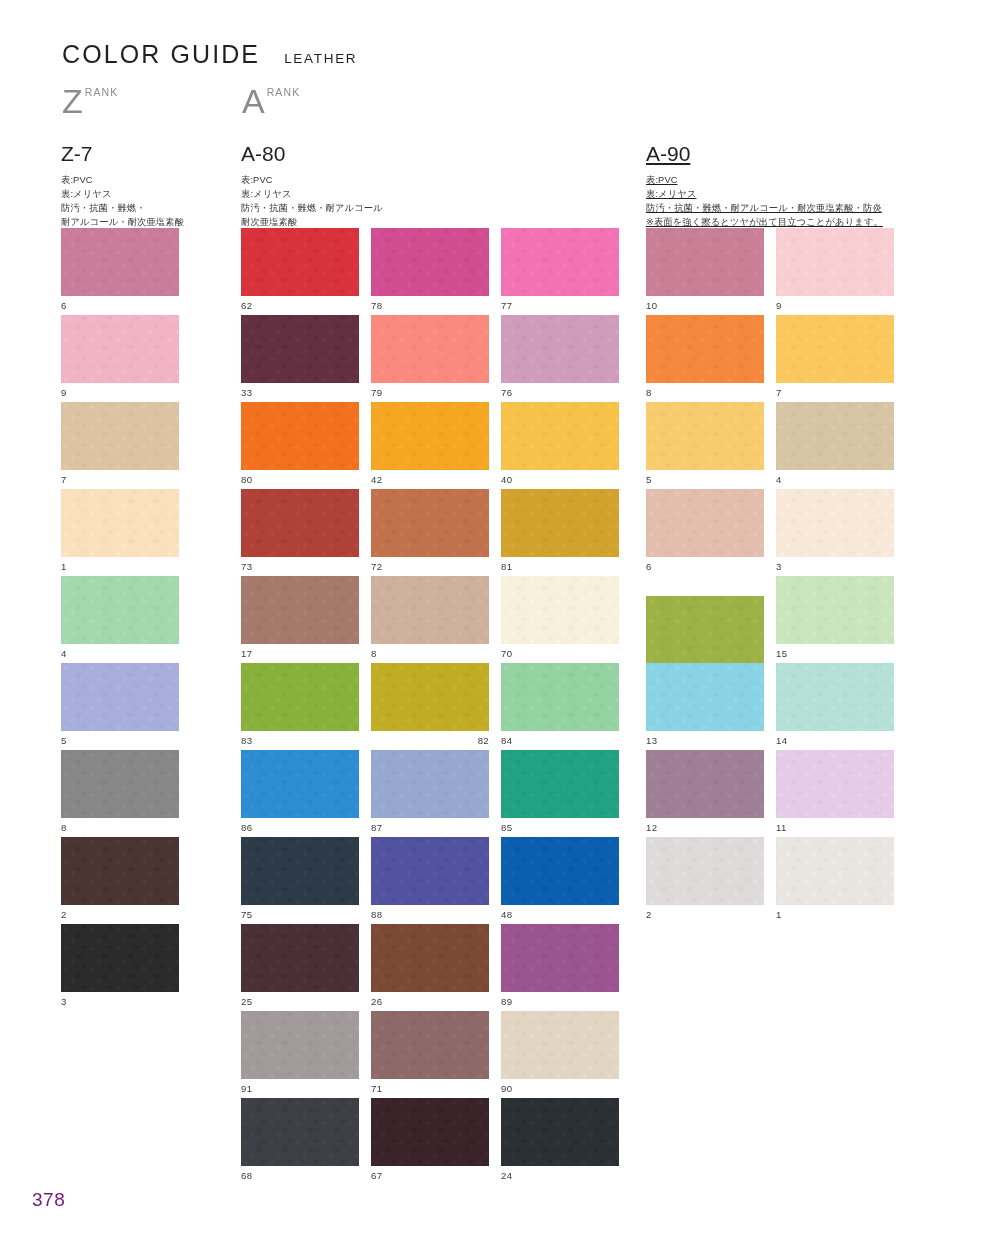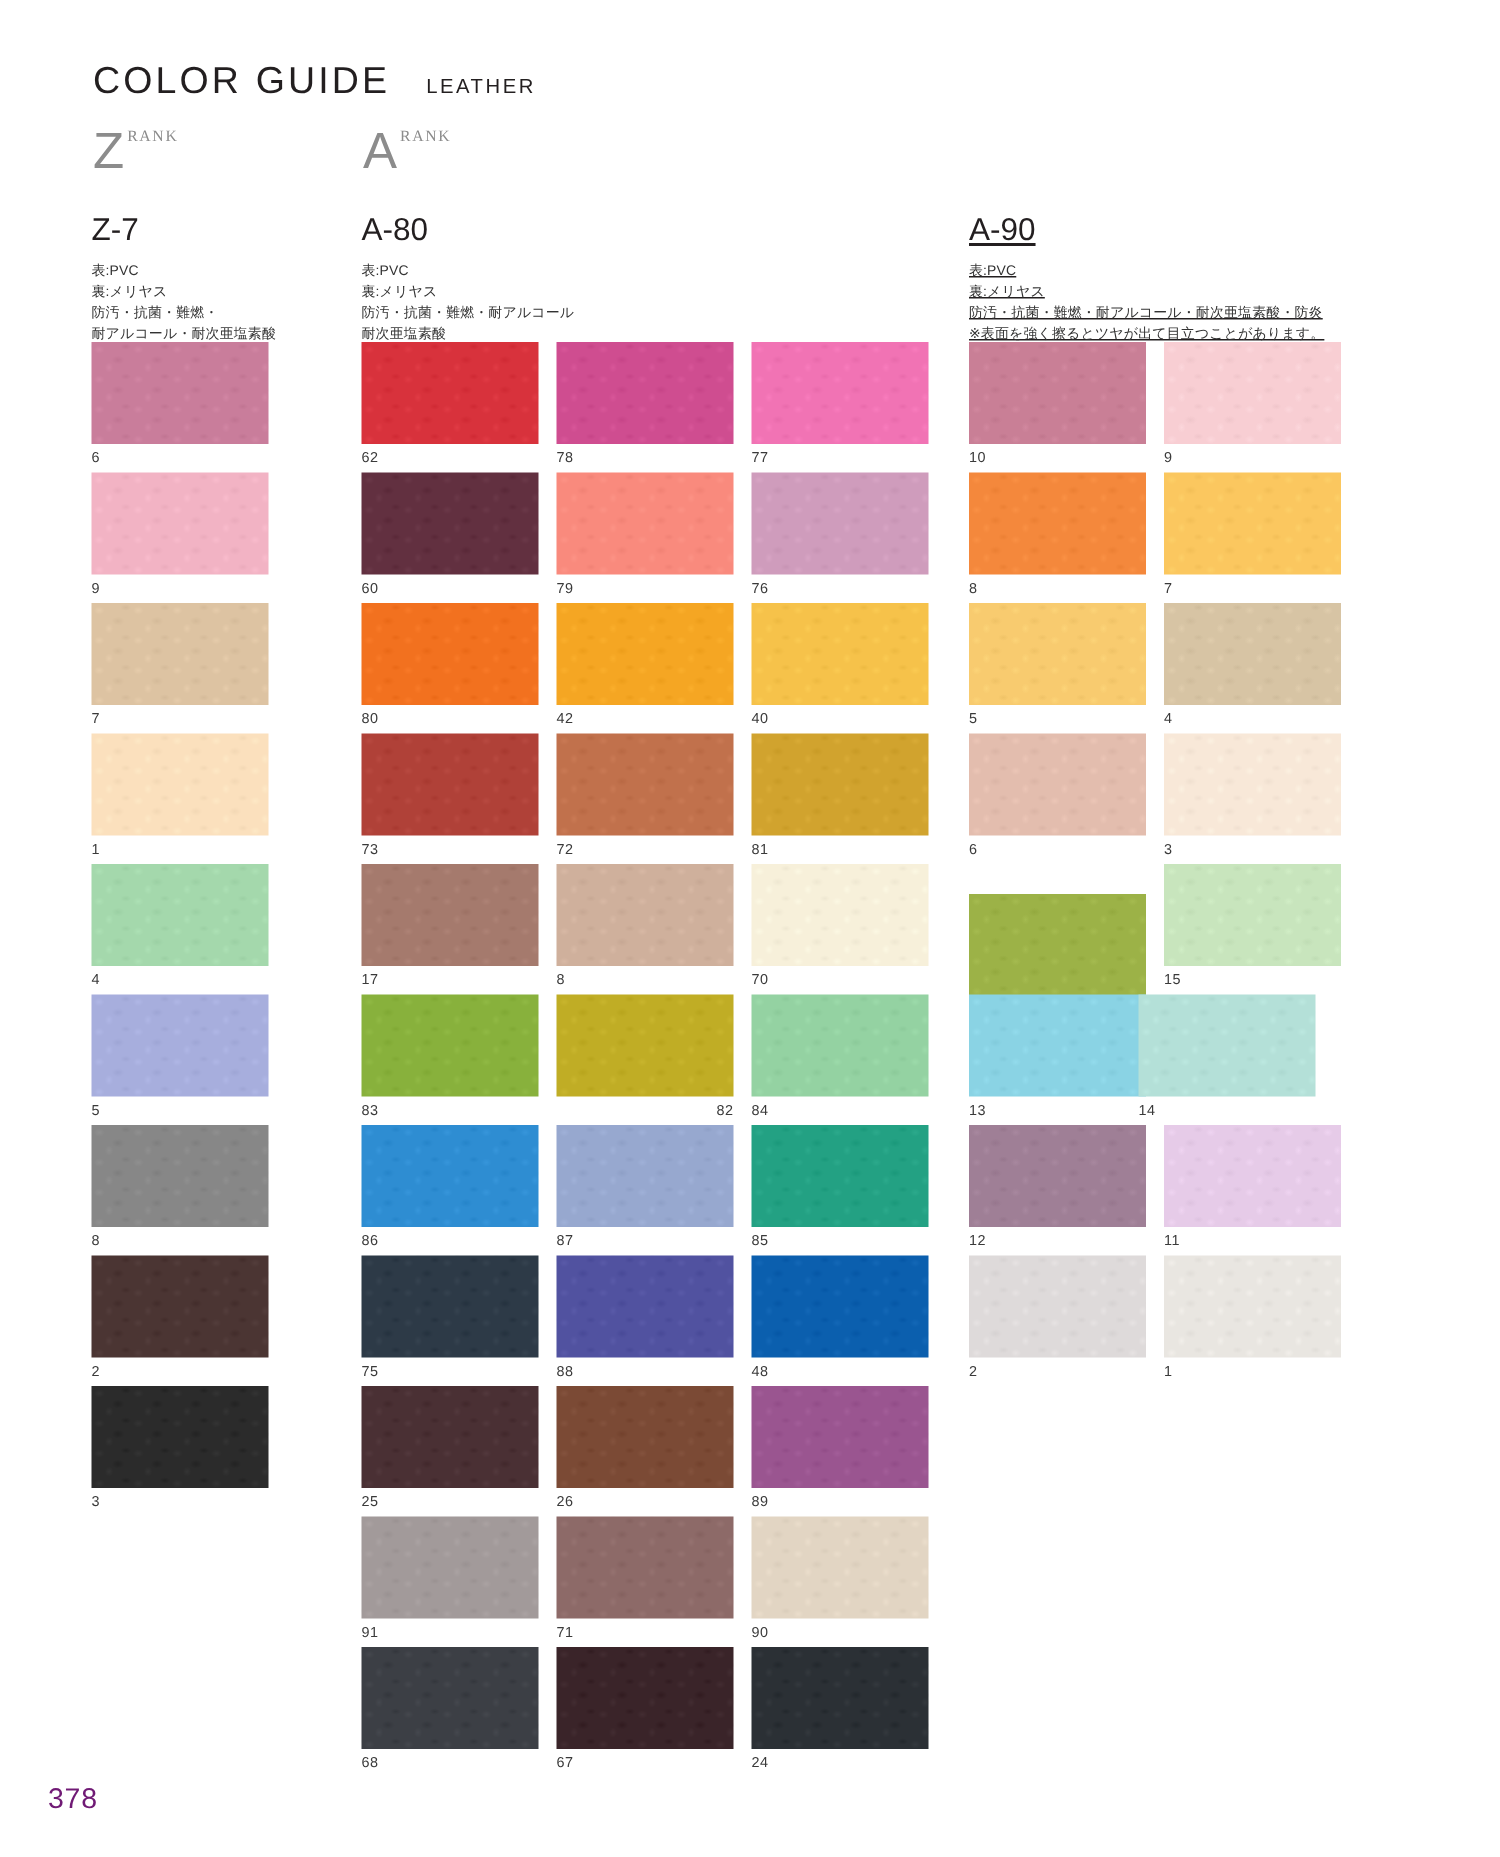--- a/index.html
+++ b/index.html
@@ -20,21 +20,21 @@
     white-space:nowrap;
   }
   .hdr-sub{
     font-size:13.5px;letter-spacing:1.7px;color:#231f20;
     margin-left:24px;white-space:nowrap;
   }
 
   
   .rank{position:absolute;display:flex;align-items:flex-start;color:#8c8c8c;}
   .rank-letter{font-size:34px;line-height:1;font-weight:300;color:#8c8c8c;}
-  .rank-word{font-size:10.5px;letter-spacing:1.1px;margin-left:2px;margin-top:2px;color:#8c8c8c;font-family:Liberation Serif, serif;}
+  .rank-word{font-size:10.5px;letter-spacing:1.1px;margin-left:2px;margin-top:2px;color:#8c8c8c;}
   #rank-z{left:62px;top:84px;}
   #rank-a{left:242px;top:84px;}
 
   
   .col-head{position:absolute;}
   .col-name{font-size:21px;font-weight:400;color:#231f20;line-height:1;margin-bottom:9px;}
   .col-spec{font-size:9.3px;line-height:1.52;color:#333;white-space:pre-line;letter-spacing:0.1px;}
 
   
   .grid{position:absolute;}
@@ -135,21 +135,21 @@
         <div class="cell" style="left: 130px; top: 0px;">
           <div class="sw" style="background-color: rgb(207, 77, 144); background-image: radial-gradient(5px 4px at 20% 25%, rgba(223, 93, 160, 0.55) 0%, transparent 70%), radial-gradient(6px 4px at 68% 60%, rgba(191, 61, 128, 0.55) 0%, transparent 72%), radial-gradient(4px 5px at 45% 85%, rgba(223, 93, 160, 0.55) 0%, transparent 70%), radial-gradient(5px 3px at 88% 15%, rgba(191, 61, 128, 0.55) 0%, transparent 70%);"></div>
           <span class="lbl">78</span>
         </div>
         <div class="cell" style="left: 260px; top: 0px;">
           <div class="sw" style="background-color: rgb(241, 115, 180); background-image: radial-gradient(5px 4px at 20% 25%, rgba(255, 131, 196, 0.55) 0%, transparent 70%), radial-gradient(6px 4px at 68% 60%, rgba(225, 99, 164, 0.55) 0%, transparent 72%), radial-gradient(4px 5px at 45% 85%, rgba(255, 131, 196, 0.55) 0%, transparent 70%), radial-gradient(5px 3px at 88% 15%, rgba(225, 99, 164, 0.55) 0%, transparent 70%);"></div>
           <span class="lbl">77</span>
         </div>
         <div class="cell" style="left: 0px; top: 87px;">
           <div class="sw" style="background-color: rgb(98, 48, 64); background-image: radial-gradient(5px 4px at 20% 25%, rgba(114, 64, 80, 0.55) 0%, transparent 70%), radial-gradient(6px 4px at 68% 60%, rgba(82, 32, 48, 0.55) 0%, transparent 72%), radial-gradient(4px 5px at 45% 85%, rgba(114, 64, 80, 0.55) 0%, transparent 70%), radial-gradient(5px 3px at 88% 15%, rgba(82, 32, 48, 0.55) 0%, transparent 70%);"></div>
-          <span class="lbl">60</span>
+          <span class="lbl">33</span>
         </div>
         <div class="cell" style="left: 130px; top: 87px;">
           <div class="sw" style="background-color: rgb(249, 138, 125); background-image: radial-gradient(5px 4px at 20% 25%, rgba(255, 154, 141, 0.55) 0%, transparent 70%), radial-gradient(6px 4px at 68% 60%, rgba(233, 122, 109, 0.55) 0%, transparent 72%), radial-gradient(4px 5px at 45% 85%, rgba(255, 154, 141, 0.55) 0%, transparent 70%), radial-gradient(5px 3px at 88% 15%, rgba(233, 122, 109, 0.55) 0%, transparent 70%);"></div>
           <span class="lbl">79</span>
         </div>
         <div class="cell" style="left: 260px; top: 87px;">
           <div class="sw" style="background-color: rgb(207, 156, 188); background-image: radial-gradient(5px 4px at 20% 25%, rgba(223, 172, 204, 0.55) 0%, transparent 70%), radial-gradient(6px 4px at 68% 60%, rgba(191, 140, 172, 0.55) 0%, transparent 72%), radial-gradient(4px 5px at 45% 85%, rgba(223, 172, 204, 0.55) 0%, transparent 70%), radial-gradient(5px 3px at 88% 15%, rgba(191, 140, 172, 0.55) 0%, transparent 70%);"></div>
           <span class="lbl">76</span>
         </div>
         <div class="cell" style="left: 0px; top: 174px;">
@@ -306,21 +306,21 @@
           <span class="lbl">16</span>
         </div>
         <div class="cell" style="left: 130px; top: 348px;">
           <div class="sw" style="background-color: rgb(200, 229, 189); background-image: radial-gradient(5px 4px at 20% 25%, rgba(216, 245, 205, 0.55) 0%, transparent 70%), radial-gradient(6px 4px at 68% 60%, rgba(184, 213, 173, 0.55) 0%, transparent 72%), radial-gradient(4px 5px at 45% 85%, rgba(216, 245, 205, 0.55) 0%, transparent 70%), radial-gradient(5px 3px at 88% 15%, rgba(184, 213, 173, 0.55) 0%, transparent 70%);"></div>
           <span class="lbl">15</span>
         </div>
         <div class="cell" style="left: 0px; top: 435px;">
           <div class="sw" style="background-color: rgb(138, 211, 228); background-image: radial-gradient(5px 4px at 20% 25%, rgba(154, 227, 244, 0.55) 0%, transparent 70%), radial-gradient(6px 4px at 68% 60%, rgba(122, 195, 212, 0.55) 0%, transparent 72%), radial-gradient(4px 5px at 45% 85%, rgba(154, 227, 244, 0.55) 0%, transparent 70%), radial-gradient(5px 3px at 88% 15%, rgba(122, 195, 212, 0.55) 0%, transparent 70%);"></div>
           <span class="lbl">13</span>
         </div>
-        <div class="cell" style="left: 113px; top: 435px;">
+        <div class="cell" style="left: 130px; top: 435px;">
           <div class="sw" style="background-color: rgb(180, 224, 216); background-image: radial-gradient(5px 4px at 20% 25%, rgba(196, 240, 232, 0.55) 0%, transparent 70%), radial-gradient(6px 4px at 68% 60%, rgba(164, 208, 200, 0.55) 0%, transparent 72%), radial-gradient(4px 5px at 45% 85%, rgba(196, 240, 232, 0.55) 0%, transparent 70%), radial-gradient(5px 3px at 88% 15%, rgba(164, 208, 200, 0.55) 0%, transparent 70%);"></div>
           <span class="lbl">14</span>
         </div>
         <div class="cell" style="left: 0px; top: 522px;">
           <div class="sw" style="background-color: rgb(159, 127, 150); background-image: radial-gradient(5px 4px at 20% 25%, rgba(175, 143, 166, 0.55) 0%, transparent 70%), radial-gradient(6px 4px at 68% 60%, rgba(143, 111, 134, 0.55) 0%, transparent 72%), radial-gradient(4px 5px at 45% 85%, rgba(175, 143, 166, 0.55) 0%, transparent 70%), radial-gradient(5px 3px at 88% 15%, rgba(143, 111, 134, 0.55) 0%, transparent 70%);"></div>
           <span class="lbl">12</span>
         </div>
         <div class="cell" style="left: 130px; top: 522px;">
           <div class="sw" style="background-color: rgb(230, 203, 232); background-image: radial-gradient(5px 4px at 20% 25%, rgba(246, 219, 248, 0.55) 0%, transparent 70%), radial-gradient(6px 4px at 68% 60%, rgba(214, 187, 216, 0.55) 0%, transparent 72%), radial-gradient(4px 5px at 45% 85%, rgba(246, 219, 248, 0.55) 0%, transparent 70%), radial-gradient(5px 3px at 88% 15%, rgba(214, 187, 216, 0.55) 0%, transparent 70%);"></div>
           <span class="lbl">11</span>

